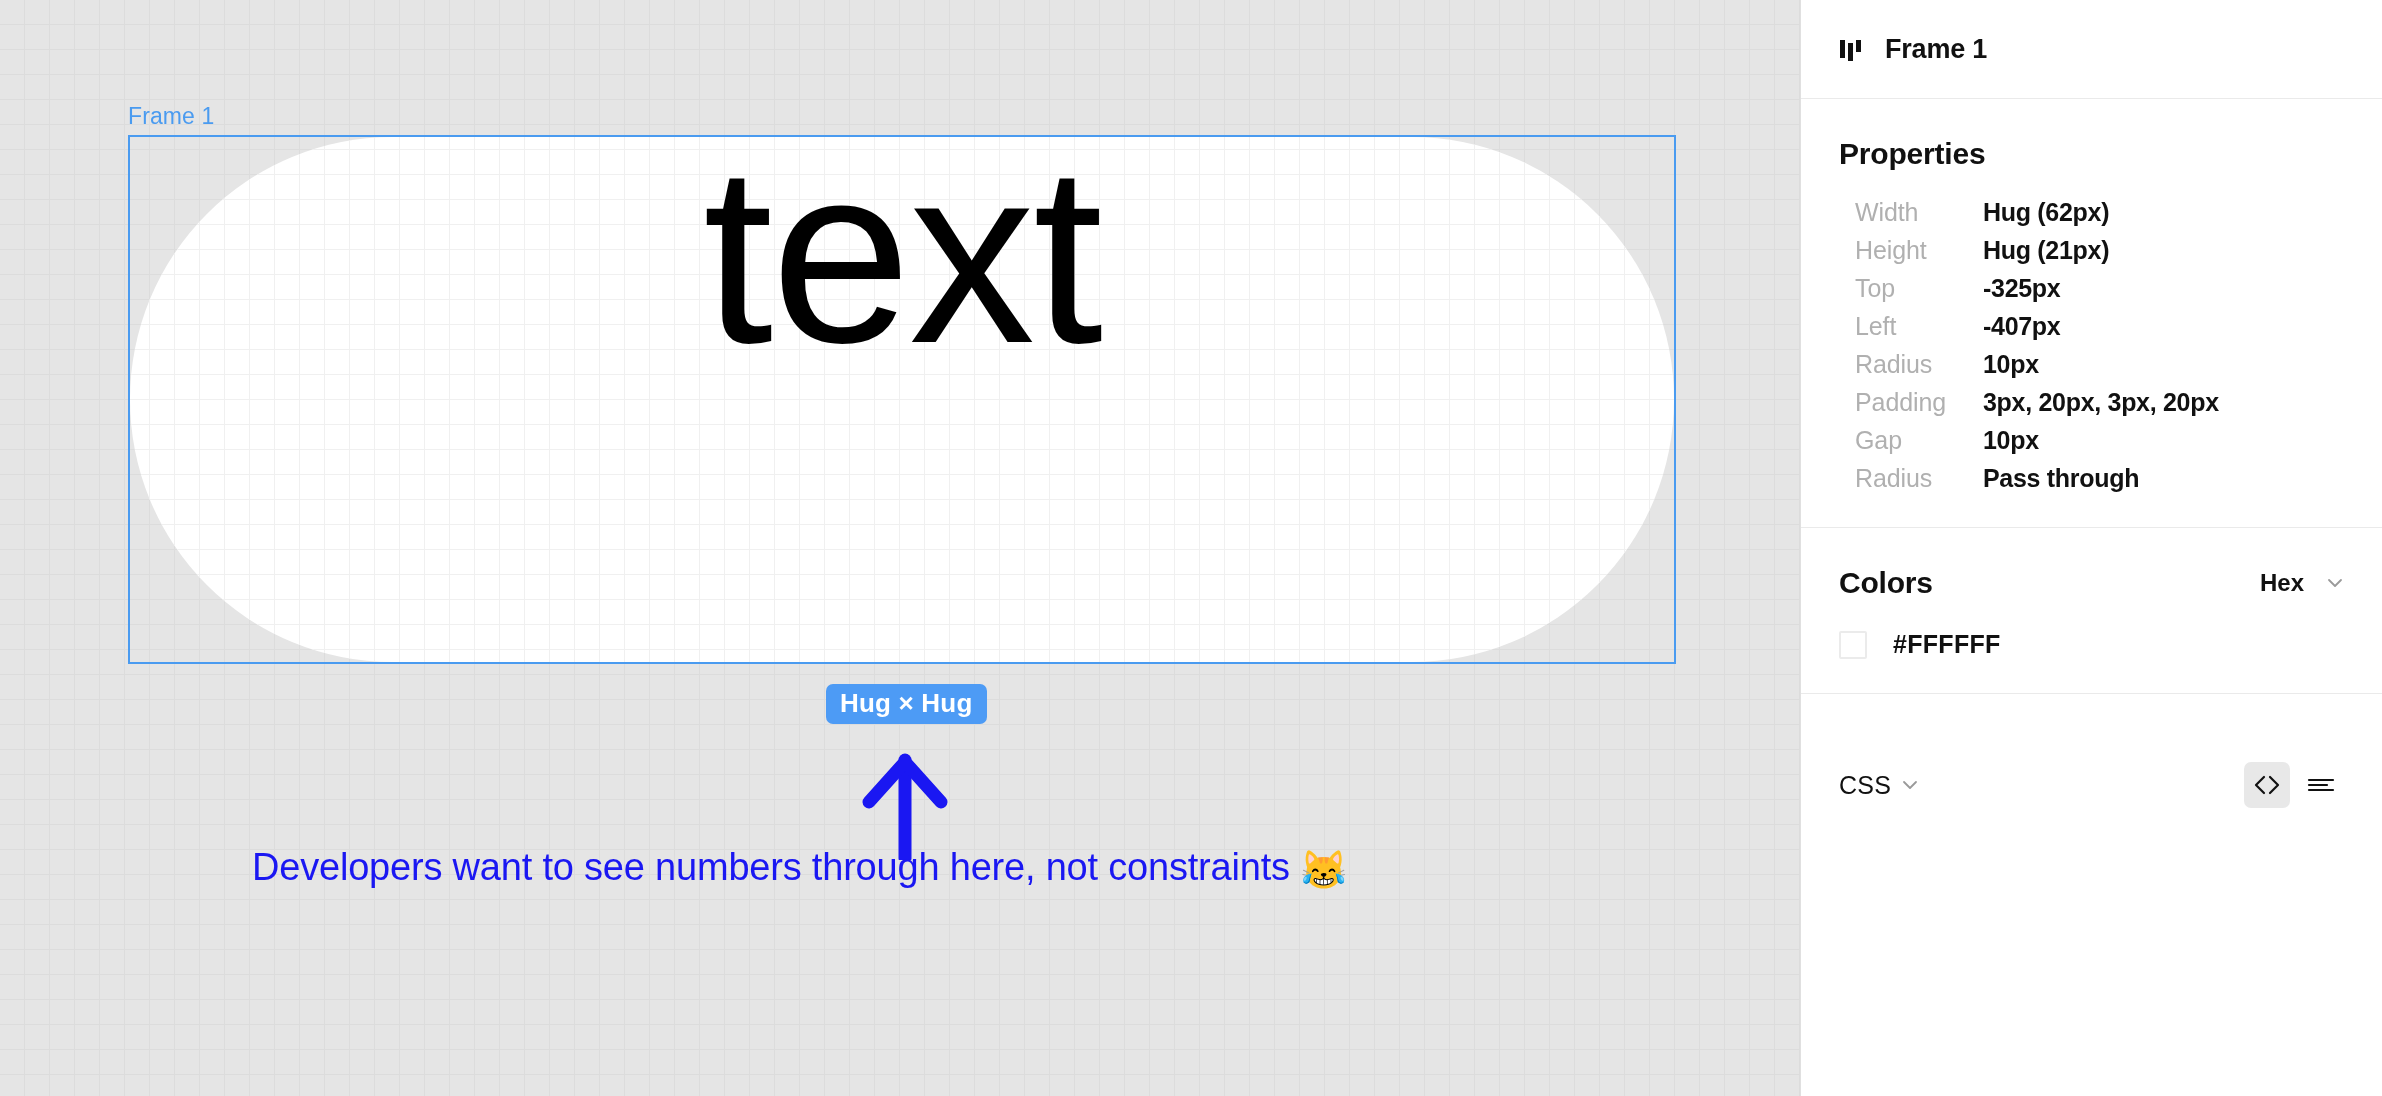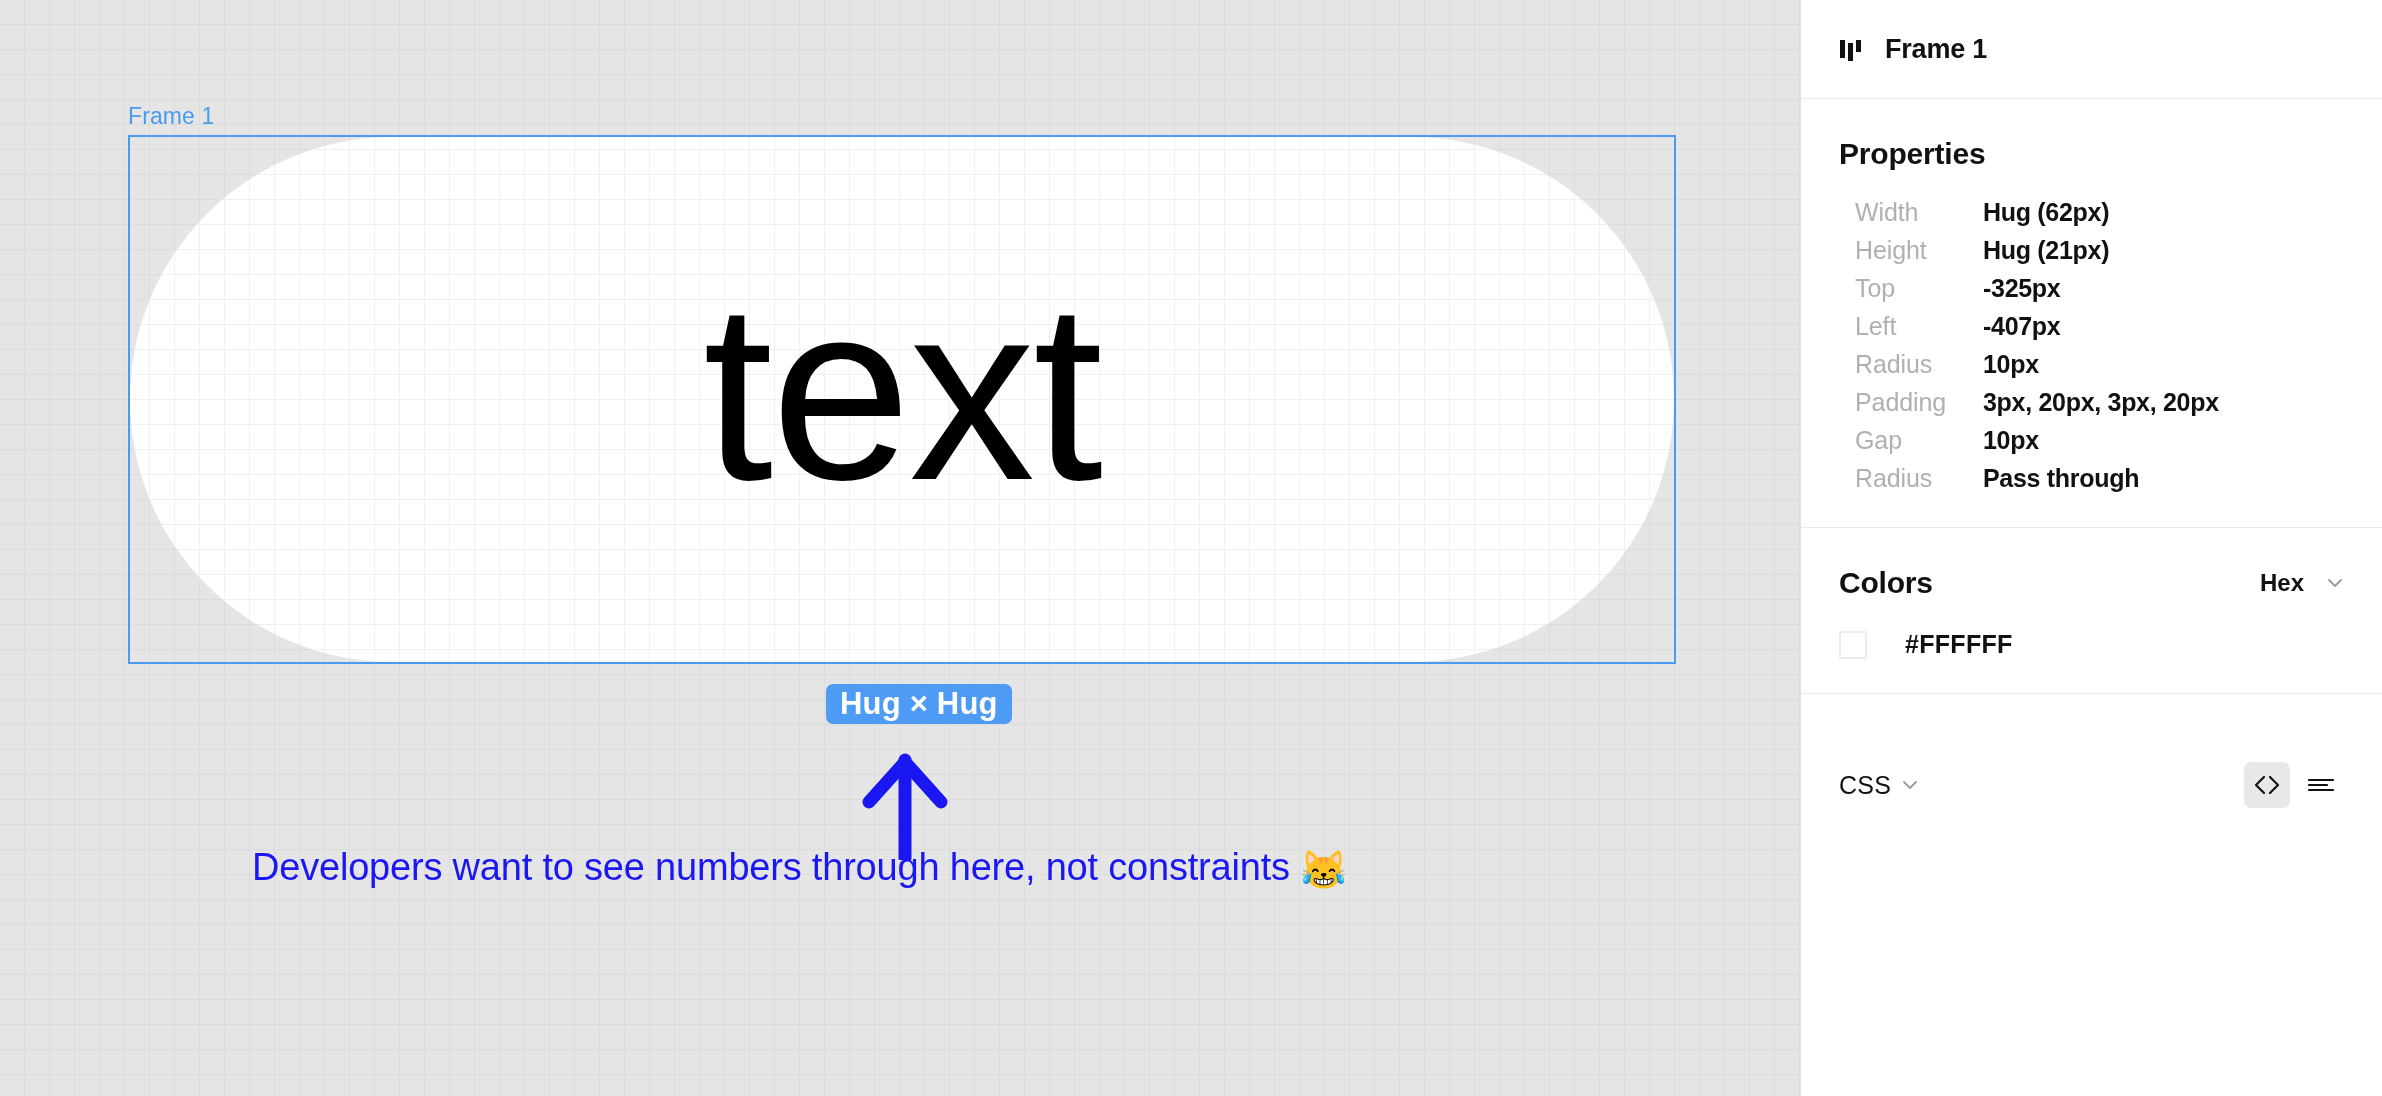--- a/index.html
+++ b/index.html
@@ -58,21 +58,20 @@
   
   #pill {
     position: absolute;
     left: 0;
     top: 0;
     right: 0;
     bottom: 0;
     background: #ffffff;
     border-radius: 300px;
     display: flex;
-    align-items: center;
     justify-content: center;
     overflow: hidden;
   }
 
   
   #pill::before {
     content: "";
     position: absolute;
     left: -130px;
     top: -137px;
@@ -98,21 +97,21 @@
     font-family: "Liberation Sans", sans-serif;
   }
 
   
   #hug-badge {
     position: absolute;
     left: 826px;
     top: 684px;
     background: #4d9bf5;
     color: #ffffff;
-    font-size: 31px;
+    font-size: 26px;
     font-weight: bold;
     line-height: 23px;
     padding: 8px 14px 9px 14px;
     border-radius: 7px;
     white-space: nowrap;
     letter-spacing: 0.2px;
   }
 
   #up-arrow {
     position: absolute;
@@ -223,21 +222,21 @@
     font-weight: bold;
     letter-spacing: -0.3px;
   }
 
   
   #colors-section { padding-bottom: 34px; }
   #color-row {
     margin-top: 30px;
     display: flex;
     align-items: center;
-    gap: 38px;
+    gap: 26px;
     text-align: center;
   }
   #color-swatch {
     width: 28px;
     height: 28px;
     border: 2px solid #ebebeb;
     background: #ffffff;
     border-radius: 2px;
     flex: 0 0 28px;
   }

